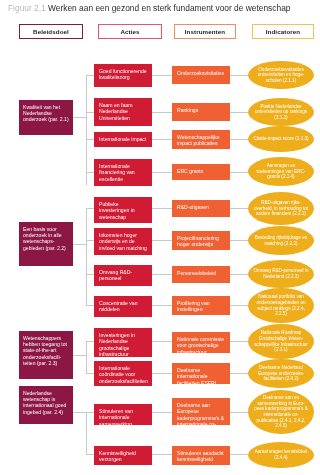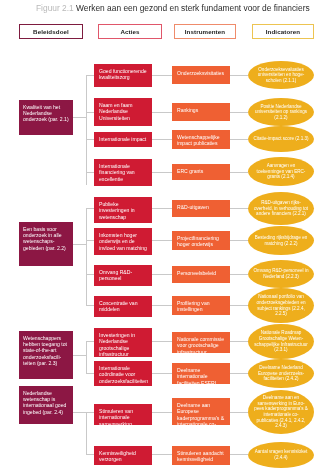--- a/index.html
+++ b/index.html
@@ -10,21 +10,21 @@
     overflow:hidden;
     position:relative;
   }
   #canvas{position:absolute;left:0;top:0;width:320px;height:475px;}
 
   
   .title{
     position:absolute;left:8px;top:3px;width:310px;
     font-size:8.4px;line-height:11px;color:#2b2b2b;white-space:nowrap;
   }
-  .title .fig{color:#b9b9b9;margin-left:28px;}
+  .title .fig{color:#b9b9b9;}
 
   
   .chip{
     position:absolute;height:15px;box-sizing:border-box;
     border:1px solid #000;background:#fff;
     font-size:6.2px;font-weight:bold;color:#1a1a1a;
     display:flex;align-items:center;justify-content:center;
     letter-spacing:.1px;
   }
   .chip.c1{left:19px;top:24px;width:64px;border-color:#7e1b3f;}
@@ -72,21 +72,21 @@
     overflow:hidden;
   }
 </style>
 </head>
 <body>
 
 <div id="canvas">
 
   <div class="title">
     <span class="fig">Figuur 2.1</span>
-    <span>Werken aan een gezond en sterk fundament voor de financiers</span>
+    <span>Werken aan een gezond en sterk fundament voor de wetenschap</span>
   </div>
 
   <div class="chip c1">Beleidsdoel</div>
   <div class="chip c2">Acties</div>
   <div class="chip c3">Instrumenten</div>
   <div class="chip c4">Indicatoren</div>
 
   <div class="ln h" style="left:73px;top:117px;width:13px;"></div>
   <div class="ln v" style="left:86px;top:75px;height:110px;"></div>
   <div class="ln h" style="left:86px;top:75px;width:8px;"></div>

